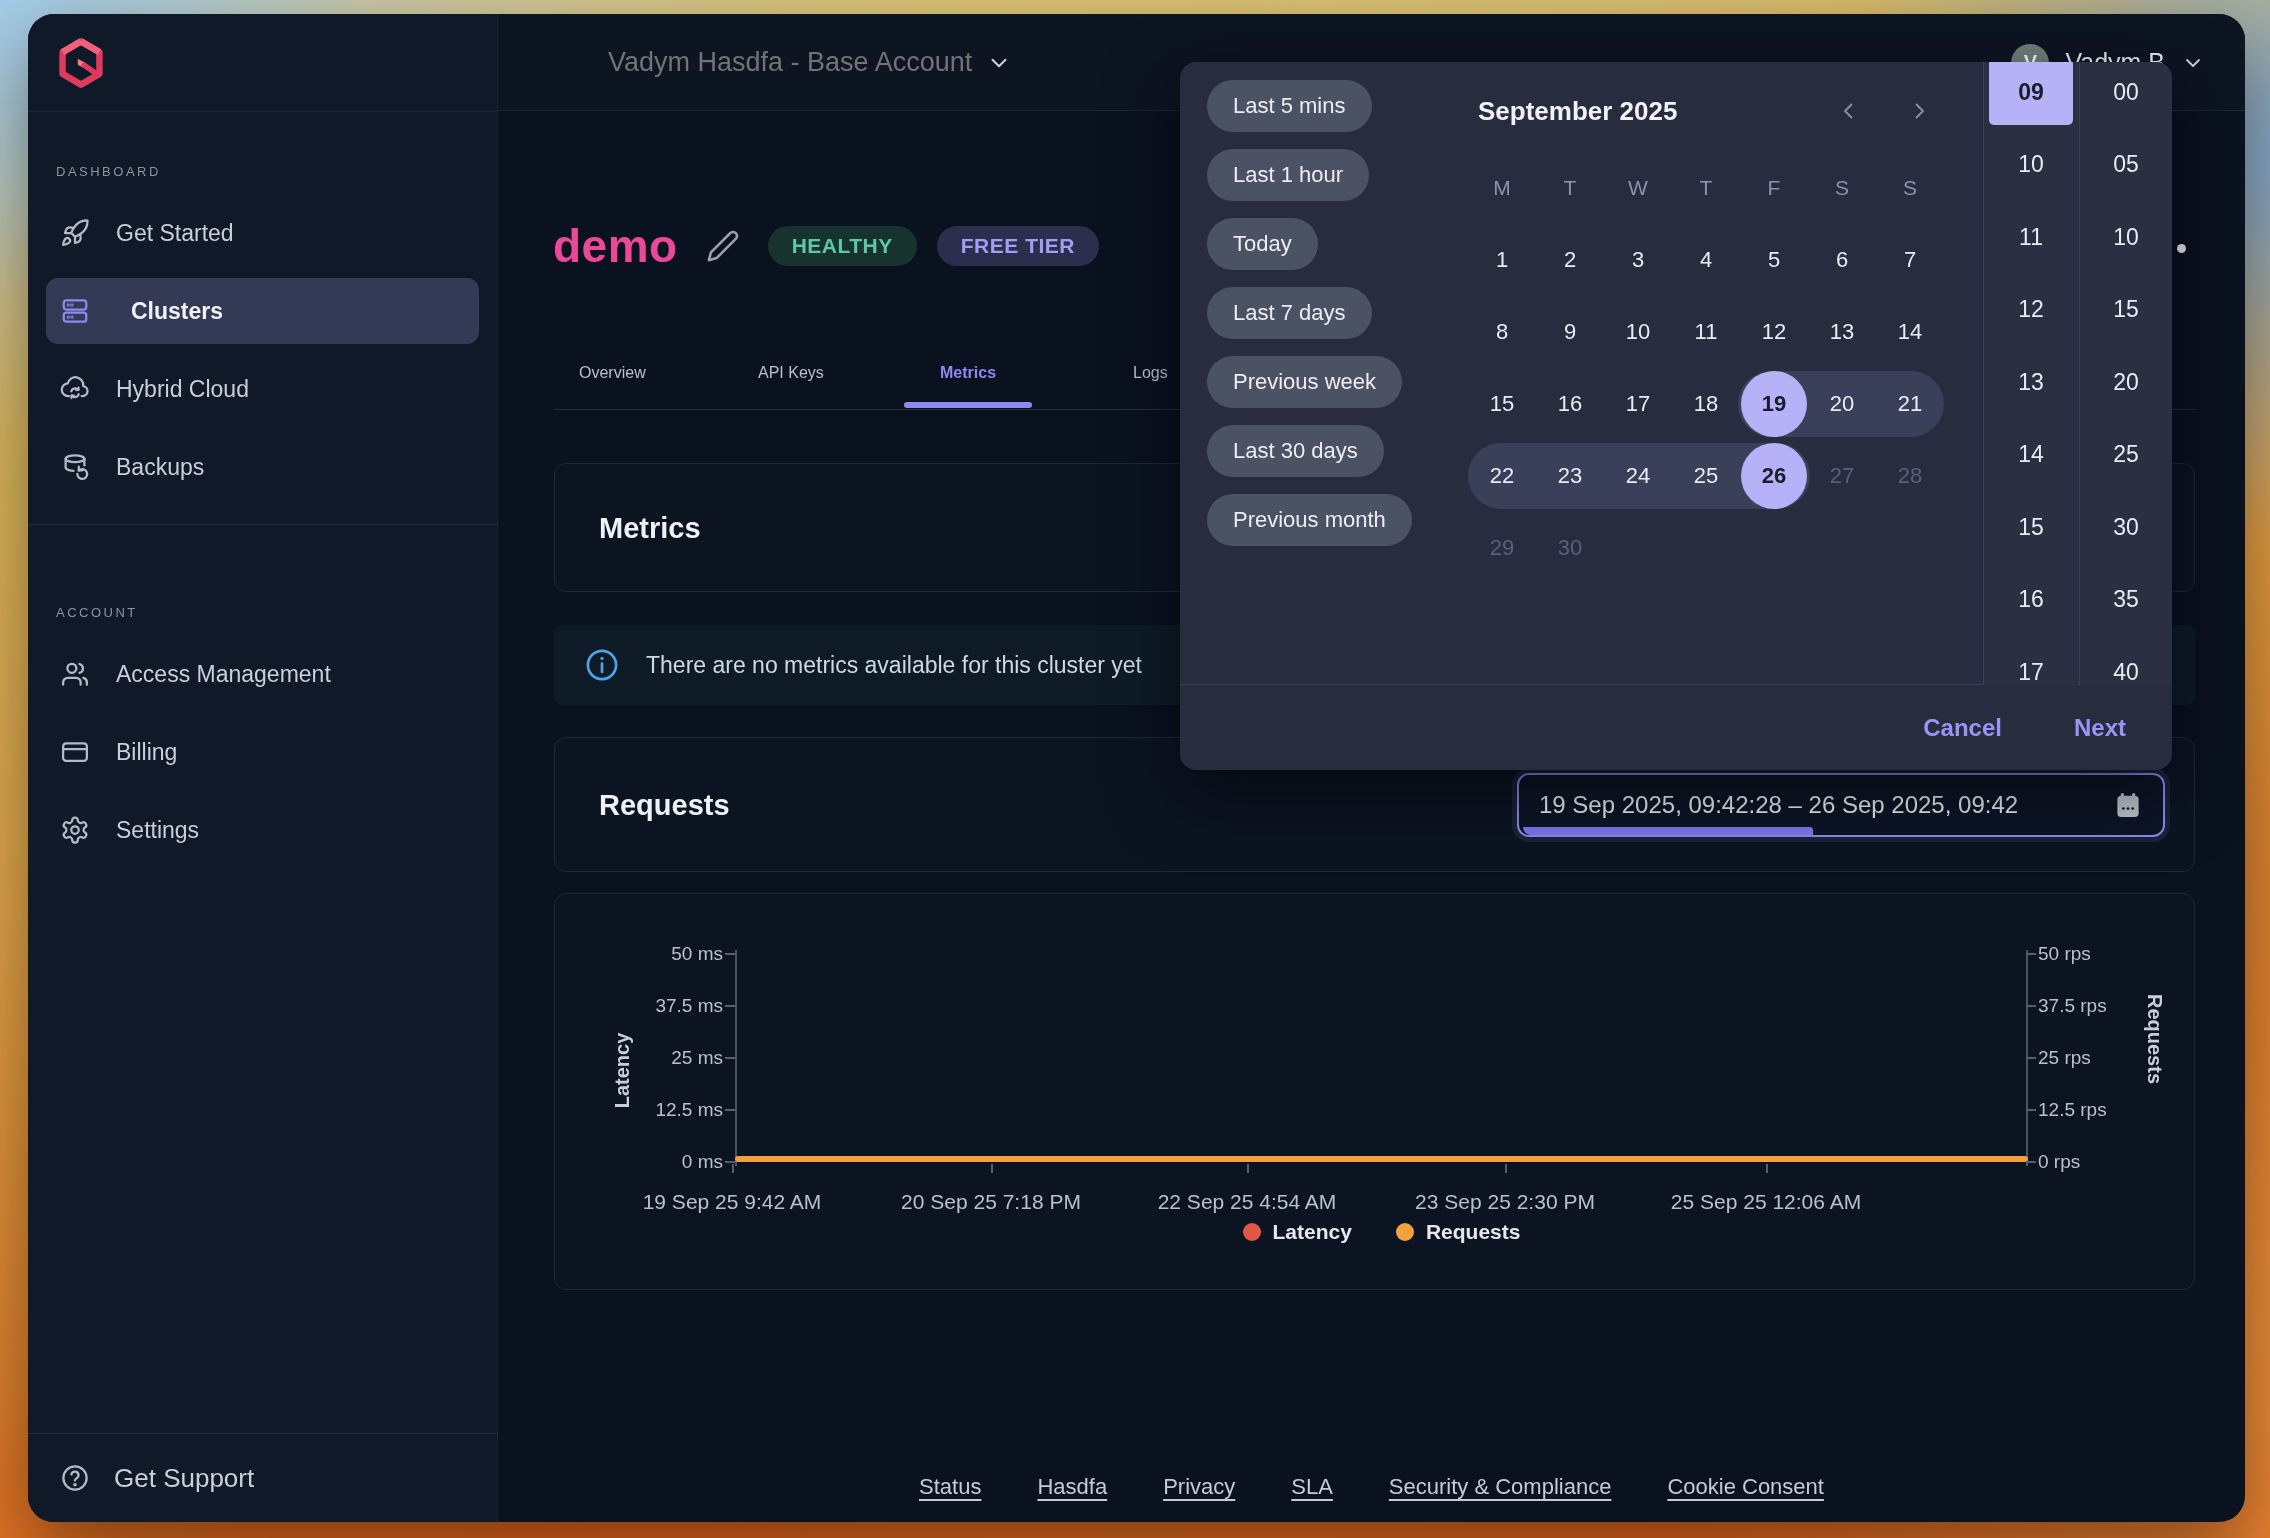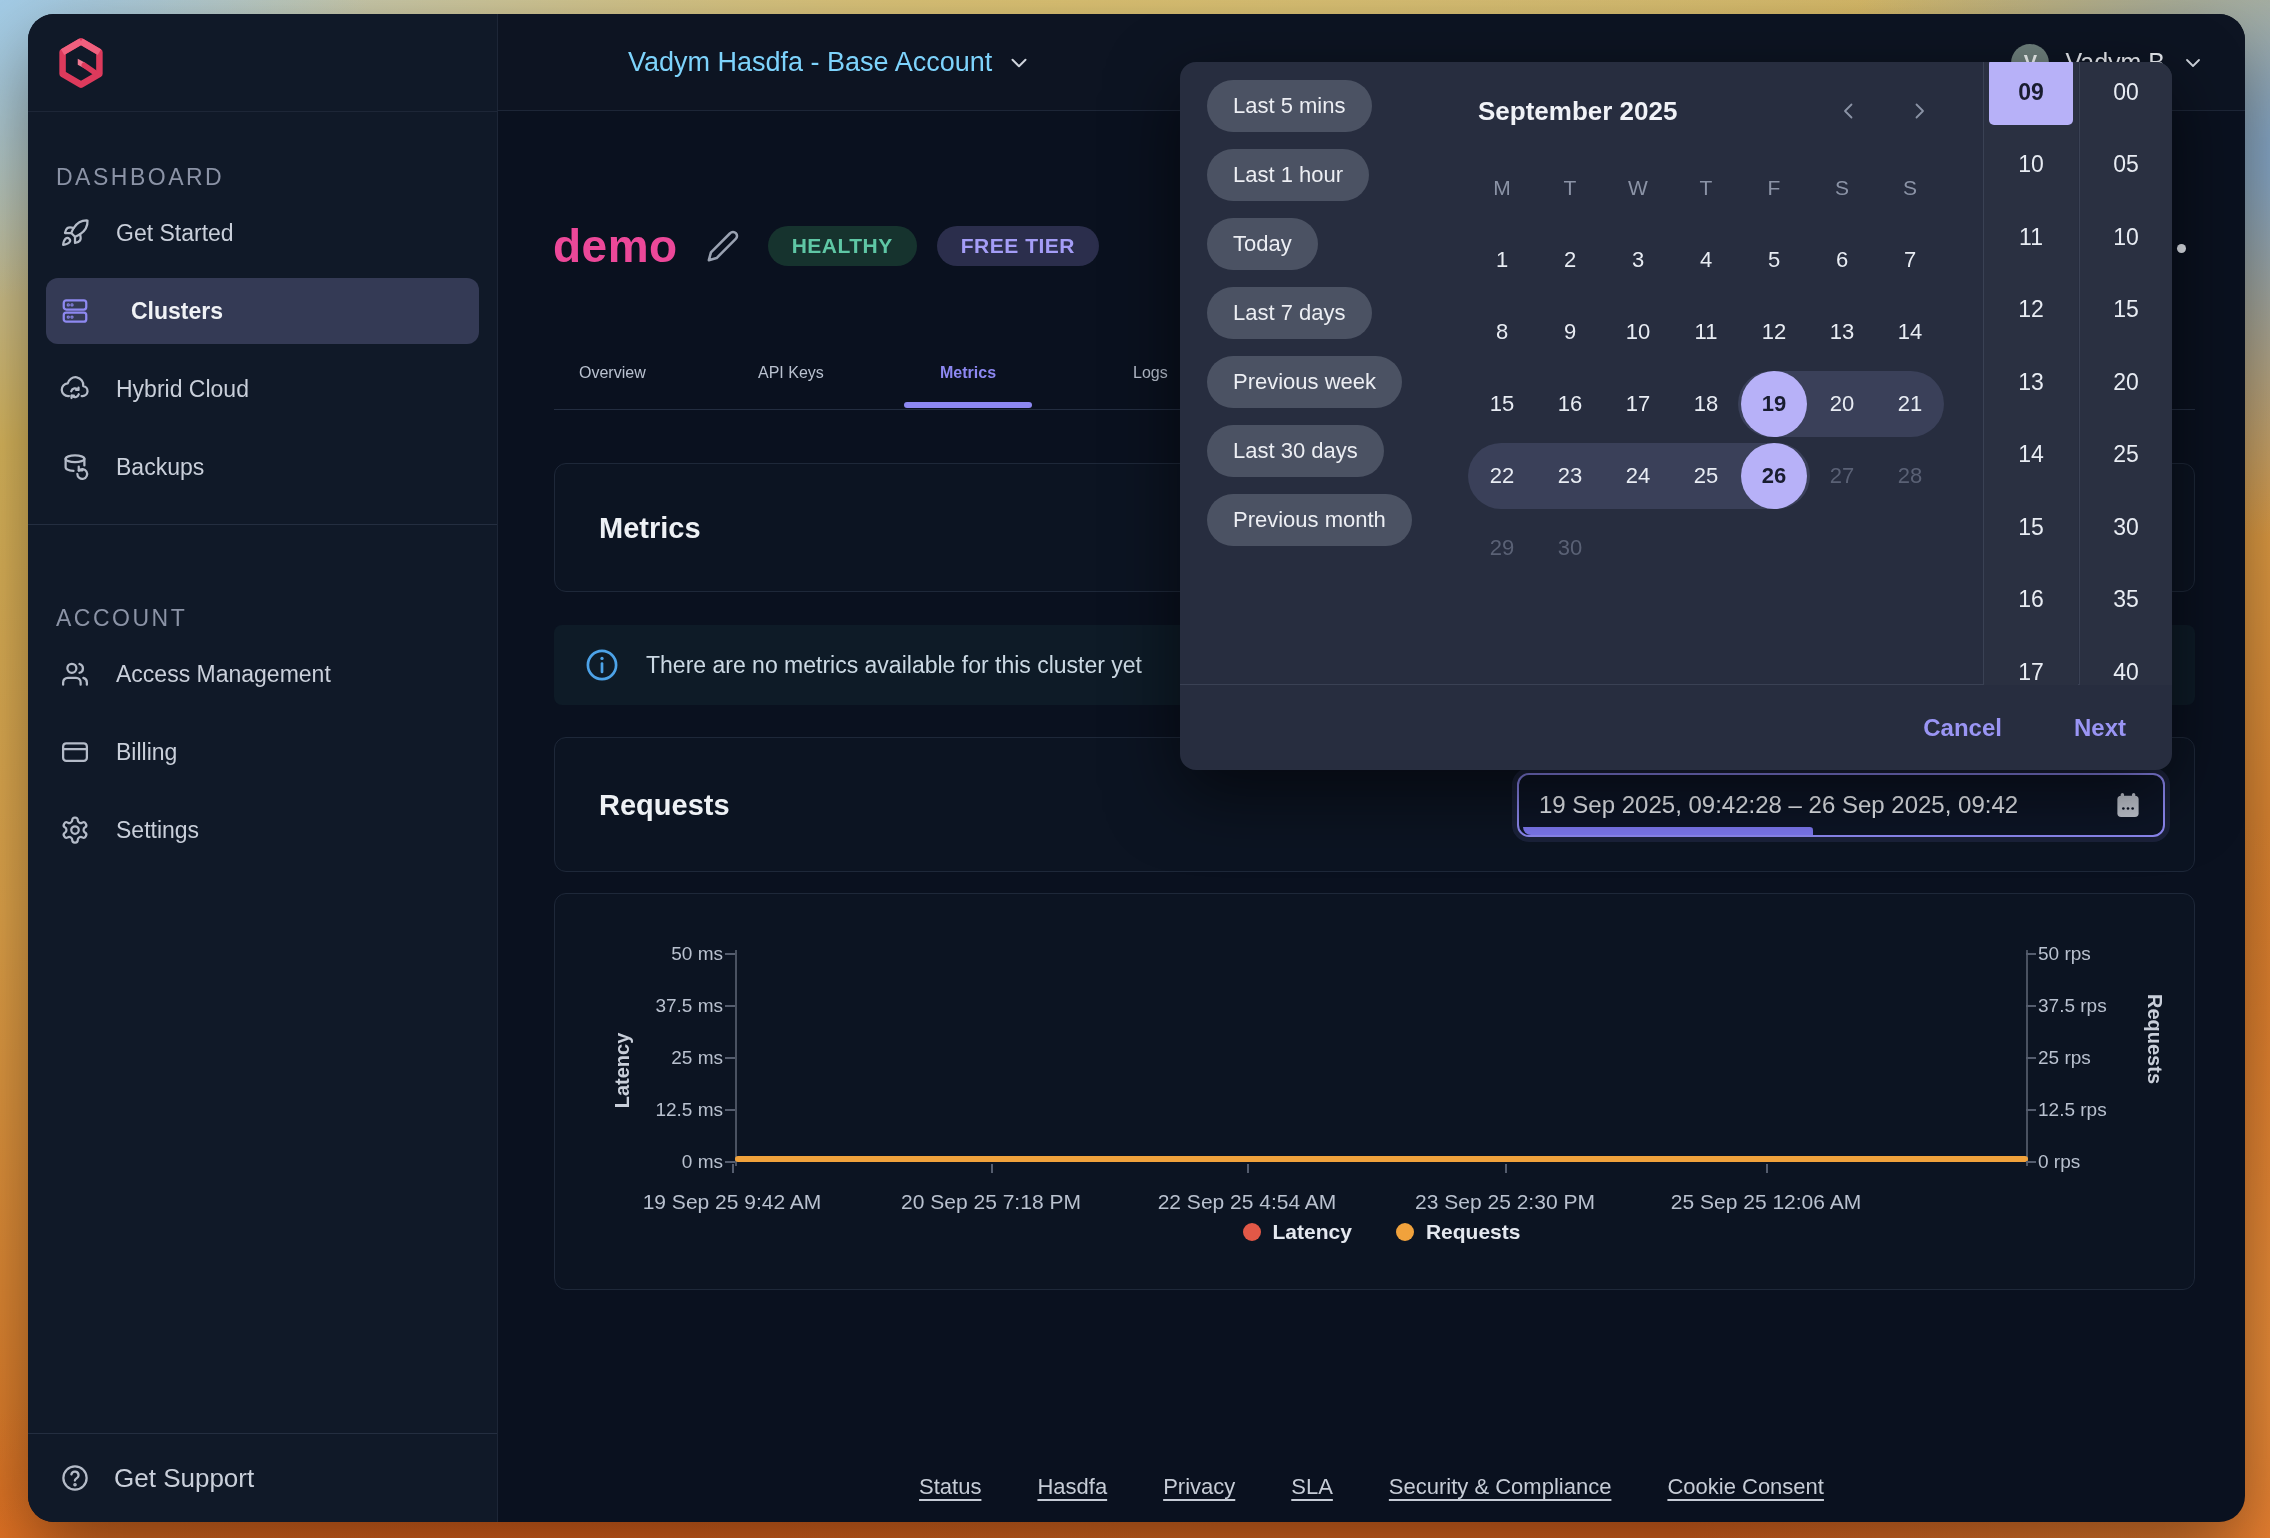--- a/index.html
+++ b/index.html
@@ -16,34 +16,34 @@
   }
   .window{
     position:absolute; left:28px; top:14px; width:2217px; height:1508px;
     background:#0a111f; border-radius:26px; overflow:hidden;
     box-shadow:0 30px 80px rgba(0,0,0,.45);
     color:#e8ecf3;
   }
   
   .sidebar{position:absolute; left:0; top:0; bottom:0; width:470px; background:#101928; border-right:1px solid #1d2637;}
   .logo-area{height:98px; border-bottom:1px solid #1d2637; display:flex; align-items:center; padding-left:27px;}
-  .section-label{margin:52px 0 0 28px; height:24px; font-size:23px; letter-spacing:2.5px; color:#8b93a6; font-weight:500;}
+  .section-label{margin:52px 0 0 28px; height:24px; font-size:13px; letter-spacing:2.5px; color:#8b93a6; font-weight:500;}
   .section-label.second{margin-top:80px;}
   .side-item{margin:12px 18px 0 18px; height:66px; border-radius:12px; display:flex; align-items:center; padding-left:14px; cursor:pointer; color:#c9cfda; font-size:23px;}
   .side-item:first-of-type{margin-top:40px;}
   .side-item .ic{width:30px; height:30px; margin-right:26px; flex:0 0 30px; color:#b4bbc8; display:flex; align-items:center;}
   .side-item.active{background:#343a55; color:#f0f2f6; font-weight:600;gap:15px;}
   .side-item.active .ic{color:#8e89f1;}
   .side-divider{height:1px; background:#242e40; margin:24px 0 0 0;}
   .side-footer{position:absolute; left:0; right:0; bottom:0; height:89px; border-top:1px solid #242e40; display:flex; align-items:center; padding-left:32px; color:#c9cfda; font-size:26px; cursor:pointer;}
   .side-footer .ic{width:30px; height:30px; margin-right:24px; color:#b4bbc8;}
   svg.icon{width:100%; height:100%; fill:none; stroke:currentColor; stroke-width:1.8; stroke-linecap:round; stroke-linejoin:round;}
   
   .topbar{position:absolute; left:470px; right:0; top:0; height:97px; border-bottom:1px solid #1d2637; background:#0d1422;}
-  .account-selector{position:absolute; left:110px; top:0; height:97px; display:flex; align-items:center; gap:14px; font-size:27px; font-weight:500; color:#7dd3fc; cursor:pointer;margin-left:20px;}
+  .account-selector{position:absolute; left:110px; top:0; height:97px; display:flex; align-items:center; gap:14px; font-size:27px; font-weight:500; color:#737373; cursor:pointer;}
   .account-selector .chev{width:26px;height:26px;color:#cfd4dc;}
   .user-menu{position:absolute; right:40px; top:0; height:97px; display:flex; align-items:center; gap:16px; cursor:pointer;}
   .avatar{width:38px;height:38px;border-radius:50%;background:#6e7f7c;color:#eef2f1;display:flex;align-items:center;justify-content:center;font-size:20px;font-weight:600;}
   .user-name{font-size:25px;color:#e6e9ee;}
   .user-menu .chev{width:24px;height:24px;color:#cfd4dc;}
   
   .h1-row{position:absolute; left:525px; top:205px; display:flex; align-items:center; gap:28px;}
   .page-title{font-size:46px; font-weight:700; color:#ec4899; letter-spacing:.5px;}
   .edit-ic{width:34px;height:34px;color:#9aa2b1;cursor:pointer;}
   .badge{height:40px; border-radius:20px; display:flex; align-items:center; padding:0 24px; font-size:21px; font-weight:600; letter-spacing:.5px;}

